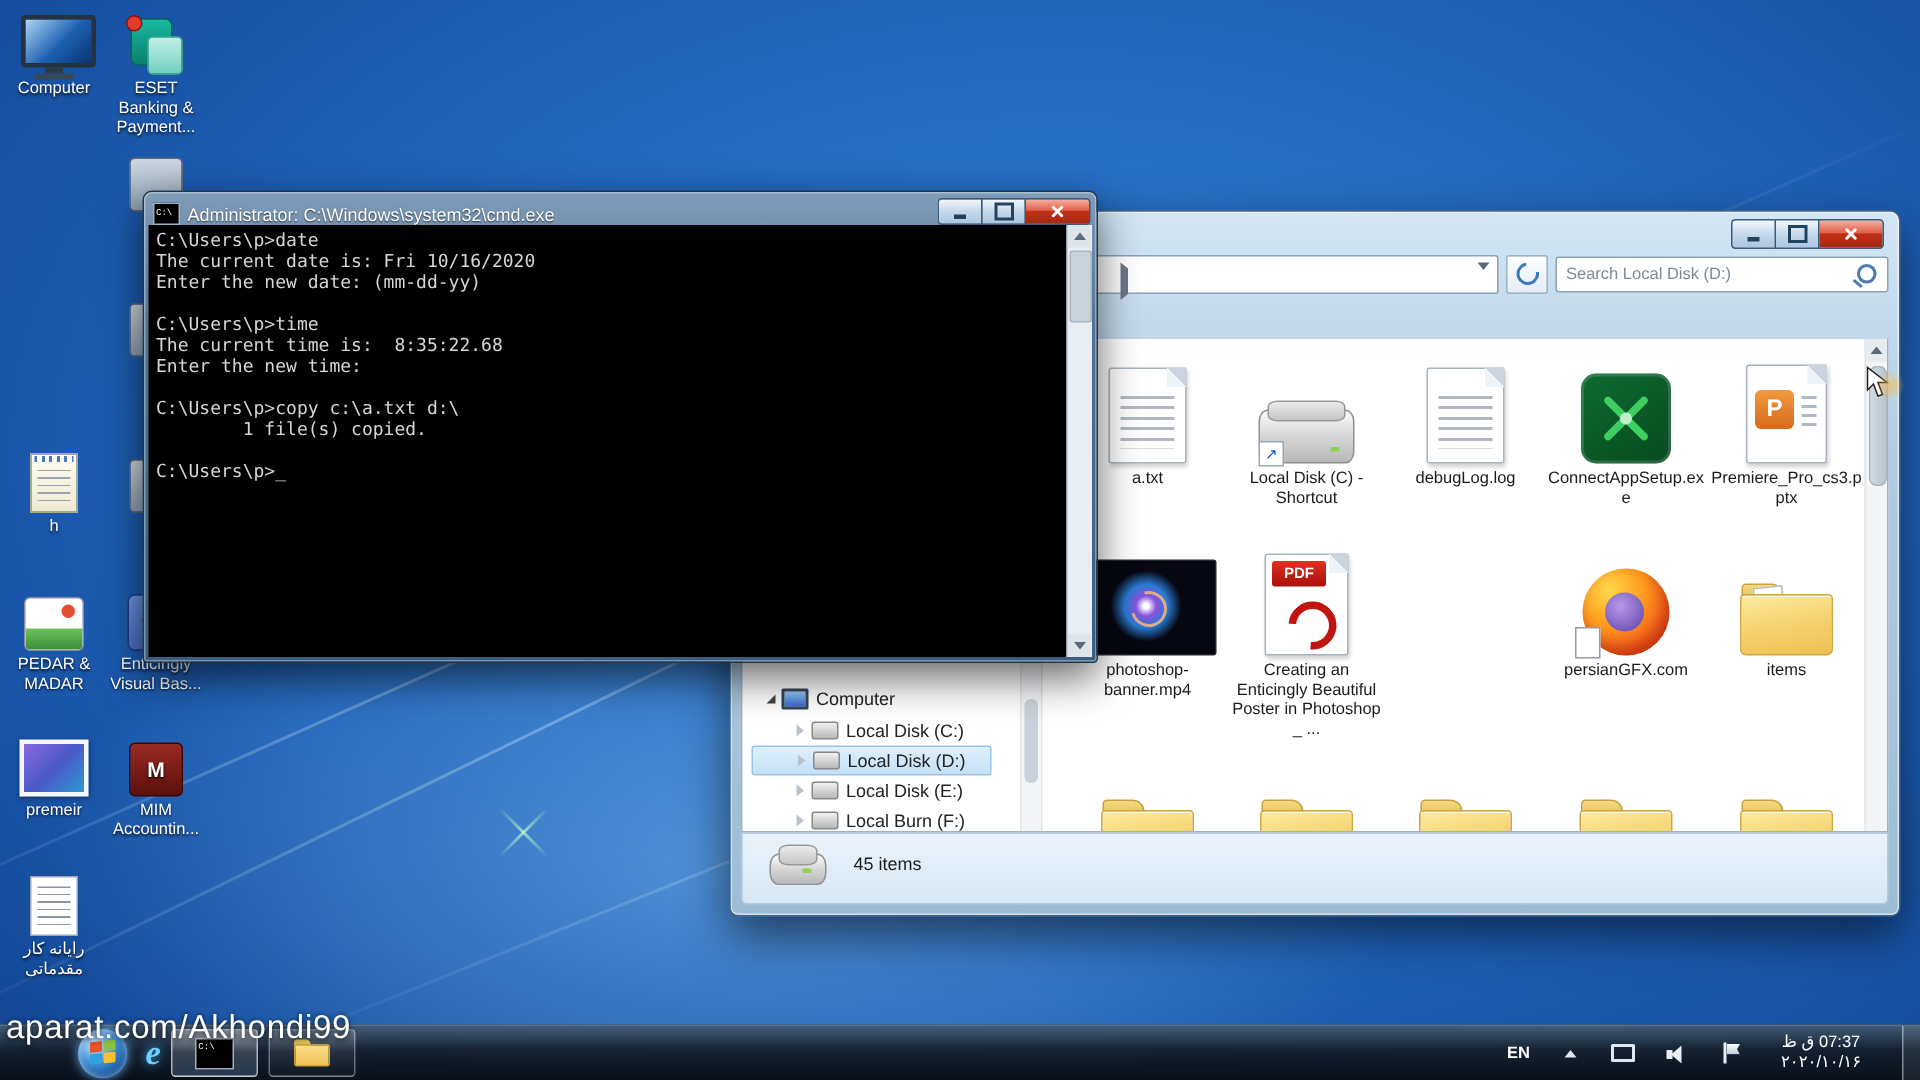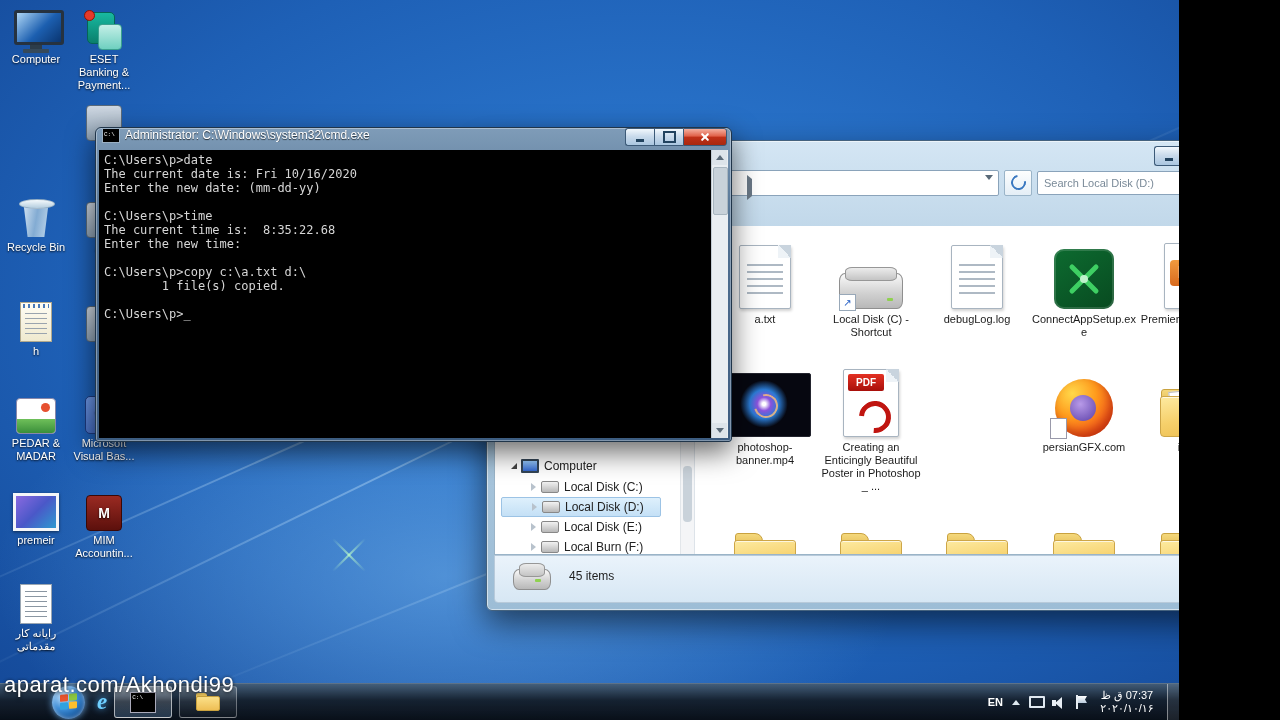--- a/index.html
+++ b/index.html
@@ -1,17 +1,17 @@
 <!DOCTYPE html>
 <html><head>
 <meta charset="utf-8">
 <style>
   html,body{margin:0;padding:0;background:#000}
   body{font-family:"Liberation Sans",sans-serif}
-  #screen{position:relative;width:1179px;height:720px;overflow:hidden;
+  #screen{position:relative;width:1280px;height:720px;overflow:hidden;
     background:
       radial-gradient(ellipse 700px 360px at 38% 80%, rgba(150,210,255,.40), rgba(150,210,255,0) 65%),
       radial-gradient(ellipse 1500px 950px at 55% 42%, #3181d8 0%, #1e60b6 38%, #11418e 68%, #0a2b66 100%);}
   .streak{position:absolute;height:2px;background:linear-gradient(90deg,transparent,rgba(205,235,255,.38),transparent);pointer-events:none;transform-origin:left center}
   .spark{position:absolute;width:2px;height:46px;background:linear-gradient(rgba(190,255,200,0),rgba(190,255,200,.7),rgba(190,255,200,0));pointer-events:none}
 
   
   .dicon{position:absolute;width:68px;text-align:center;color:#fff;font-size:11px;z-index:5;text-shadow:0 1px 2px rgba(0,0,0,.9);cursor:default}
   .dicon .ig{height:44px;display:flex;align-items:flex-end;justify-content:center;margin-bottom:3px}
   .dicon .lbl{line-height:13px;word-wrap:break-word}
@@ -54,21 +54,21 @@
   .gl-x:before,.gl-x:after{content:"";position:absolute;left:4px;top:0;width:2px;height:10px;background:#fff;border-radius:1px}
   .gl-x:before{transform:rotate(45deg)}.gl-x:after{transform:rotate(-45deg)}
   .tri-up{width:0;height:0;border-left:4px solid transparent;border-right:4px solid transparent;border-bottom:5px solid #5a6a78}
   .tri-dn{width:0;height:0;border-left:4px solid transparent;border-right:4px solid transparent;border-top:5px solid #5a6a78}
   .tri-r{width:0;height:0;border-top:4px solid transparent;border-bottom:4px solid transparent;border-left:5px solid #6a7886}
 
   
   #cmd{position:absolute;left:95px;top:127px;width:635px;height:313px;z-index:20;border-radius:6px 6px 3px 3px;
     background:linear-gradient(#7f9cb8,#517192 30%,#3c5c80);border:1px solid #20354a;
     box-shadow:0 10px 28px rgba(0,0,0,.6), inset 0 0 0 1px rgba(255,255,255,.35)}
-  .cmd-tb{height:22px;display:flex;align-items:flex-start;padding:0 4px 0 6px;color:#fff;font-size:12px}
+  .cmd-tb{height:22px;display:flex;align-items:flex-end;padding:0 4px 0 6px;color:#fff;font-size:12px}
   .cmd-tb .wbtn{height:16px}
   .cmd-ico{width:15px;height:13px;background:#000;border:1px solid #9ab0c4;margin-right:5px;color:#fff;font-size:6px;line-height:12px;overflow:hidden;padding-left:1px;font-family:"Liberation Mono",monospace}
   .cmd-title{white-space:nowrap;overflow:hidden;text-shadow:0 1px 1px rgba(0,0,0,.7)}
   .cmd-body{position:absolute;left:3px;right:3px;top:22px;bottom:3px;background:#000;display:flex}
   .console{flex:1;margin:0;color:#d6d6d6;font-family:"DejaVu Sans Mono",monospace;font-size:12px;line-height:14px;padding:3px 0 0 5px;white-space:pre;overflow:hidden}
   .cmd-sb{width:16px;background:#e9eef2;border-left:1px solid #c2ccd4;position:relative}
   .sb-up,.sb-dn{position:absolute;left:0;width:15px;height:15px;background:#dde4ea;display:flex;align-items:center;justify-content:center}
   .sb-up{top:0}.sb-dn{bottom:0}
   .cmd-sb .sb-thumb{position:absolute;left:1px;top:17px;width:13px;height:46px;background:#c8d2da;border:1px solid #a8b6c0;border-radius:2px}
 
@@ -169,21 +169,21 @@
   .fp.b{left:0;top:8px;background:#30a2e0}.fp.y{left:9px;top:8px;background:#fdbf2d}
   .ie{margin-left:12px;font-family:"Liberation Serif",serif;font-style:italic;font-weight:bold;font-size:23px;color:#6fd0ff;text-shadow:0 0 7px rgba(80,180,255,.9);cursor:pointer}
   .tkbtn{width:56px;height:30px;margin-left:7px;border:1px solid rgba(255,255,255,.35);border-radius:3px;cursor:pointer;
     background:linear-gradient(rgba(255,255,255,.22),rgba(255,255,255,.07) 50%,rgba(255,255,255,.02));
     display:flex;align-items:center;justify-content:center}
   .tkbtn.active{background:linear-gradient(rgba(255,255,255,.45),rgba(255,255,255,.16) 50%,rgba(110,160,210,.28));border-color:rgba(255,255,255,.6)}
   .mini-cmd{width:22px;height:17px;background:#000;border:1px solid #aab;color:#fff;font-size:6px;line-height:8px;padding:1px;font-family:"Liberation Mono",monospace;overflow:hidden}
   .mini-folder{position:relative;width:24px;height:18px}
   .mini-folder .back{position:absolute;left:0;top:0;width:11px;height:6px;background:#e8c25a;border-radius:2px 3px 0 0}
   .mini-folder .front{position:absolute;left:0;right:0;top:3px;bottom:0;background:linear-gradient(#fbe089,#eebf55);border:1px solid #caa23e;border-radius:2px}
-  .tray{margin-left:auto;display:flex;align-items:center;gap:9px;height:100%}
+  .tray{margin-left:auto;display:flex;align-items:center;gap:23px;height:100%}
   .lang{font-size:11px;font-weight:bold;color:#fff;cursor:pointer}
   .chev{cursor:pointer;display:flex}
   .tri-up.white{border-bottom-color:#dfe8f0}
   .tray-net{position:relative;width:14px;height:12px;cursor:pointer}
   .tray-net:before{content:"";position:absolute;left:0;top:0;width:12px;height:8px;border:2px solid #dfe8f0;border-radius:1px}
   .tray-net:after{content:"";position:absolute;left:4px;bottom:0;width:8px;height:2px;background:#dfe8f0}
   .tray-vol{position:relative;width:14px;height:13px;cursor:pointer}
   .tray-vol:before{content:"";position:absolute;left:0;top:4px;width:4px;height:6px;background:#e8eef4}
   .tray-vol:after{content:"";position:absolute;left:3px;top:1px;border-top:6px solid transparent;border-bottom:6px solid transparent;border-right:7px solid #e8eef4}
   .tray-flag{position:relative;width:12px;height:14px;cursor:pointer}
@@ -206,29 +206,20 @@
   <div class="dicon" style="left:2px;top:6px">
     <div class="ig">
         <div class="ic-computer">
           <div class="scr"></div>
           <div class="std"></div>
           <div class="base"></div>
         </div>
       </div>
     <div class="lbl">Computer</div>
   </div>
-  <div class="dicon" style="left:2px;top:194px">
-    <div class="ig">
-        <div class="ic-bin">
-          <div class="cup"></div>
-          <div class="lid"></div>
-        </div>
-      </div>
-    <div class="lbl">Recycle Bin</div>
-  </div>
   <div class="dicon" style="left:2px;top:298px">
     <div class="ig">
         <div class="ic-note"></div>
       </div>
     <div class="lbl">h</div>
   </div>
   <div class="dicon" style="left:2px;top:390px">
     <div class="ig">
         <div class="ic-pm">
           <div class="g"></div>
@@ -275,21 +266,21 @@
   <div class="dicon" style="left:70px;top:298px">
     <div class="ig">
         <div class="ic-gen"></div>
       </div>
     <div class="lbl">Ir E</div>
   </div>
   <div class="dicon" style="left:70px;top:390px">
     <div class="ig">
         <div class="ic-vb">VB</div>
       </div>
-    <div class="lbl">Microsoft Visual Bas...</div>
+    <div class="lbl">Enticingly Visual Bas...</div>
   </div>
   <div class="dicon" style="left:70px;top:487px">
     <div class="ig">
         <div class="ic-mim">M</div>
       </div>
     <div class="lbl">MIM Accountin...</div>
   </div>
 
   <div id="exp">
     <div class="caption-btns wbtns">

